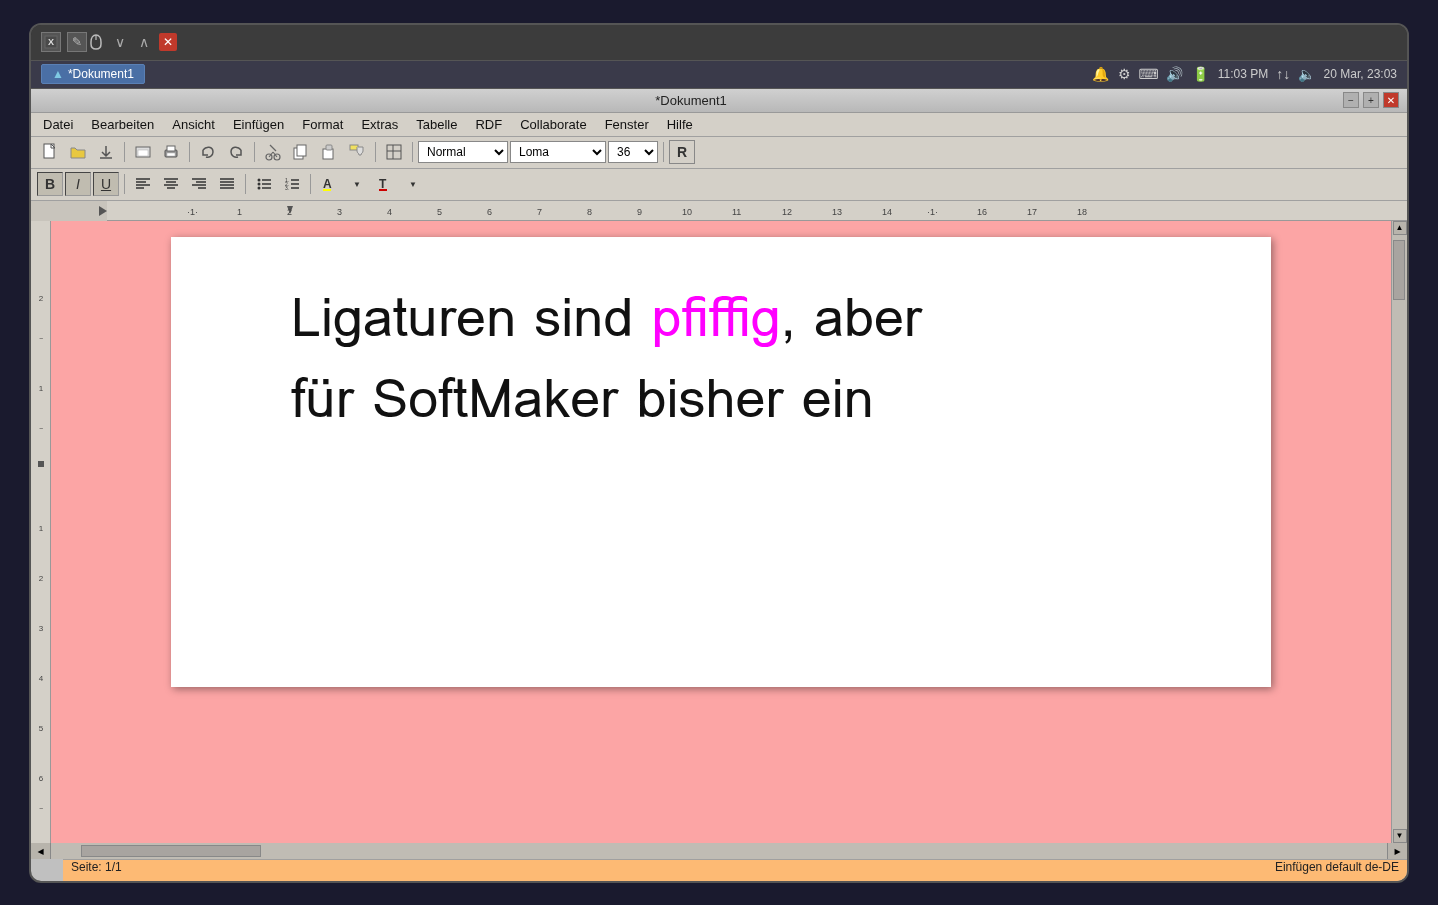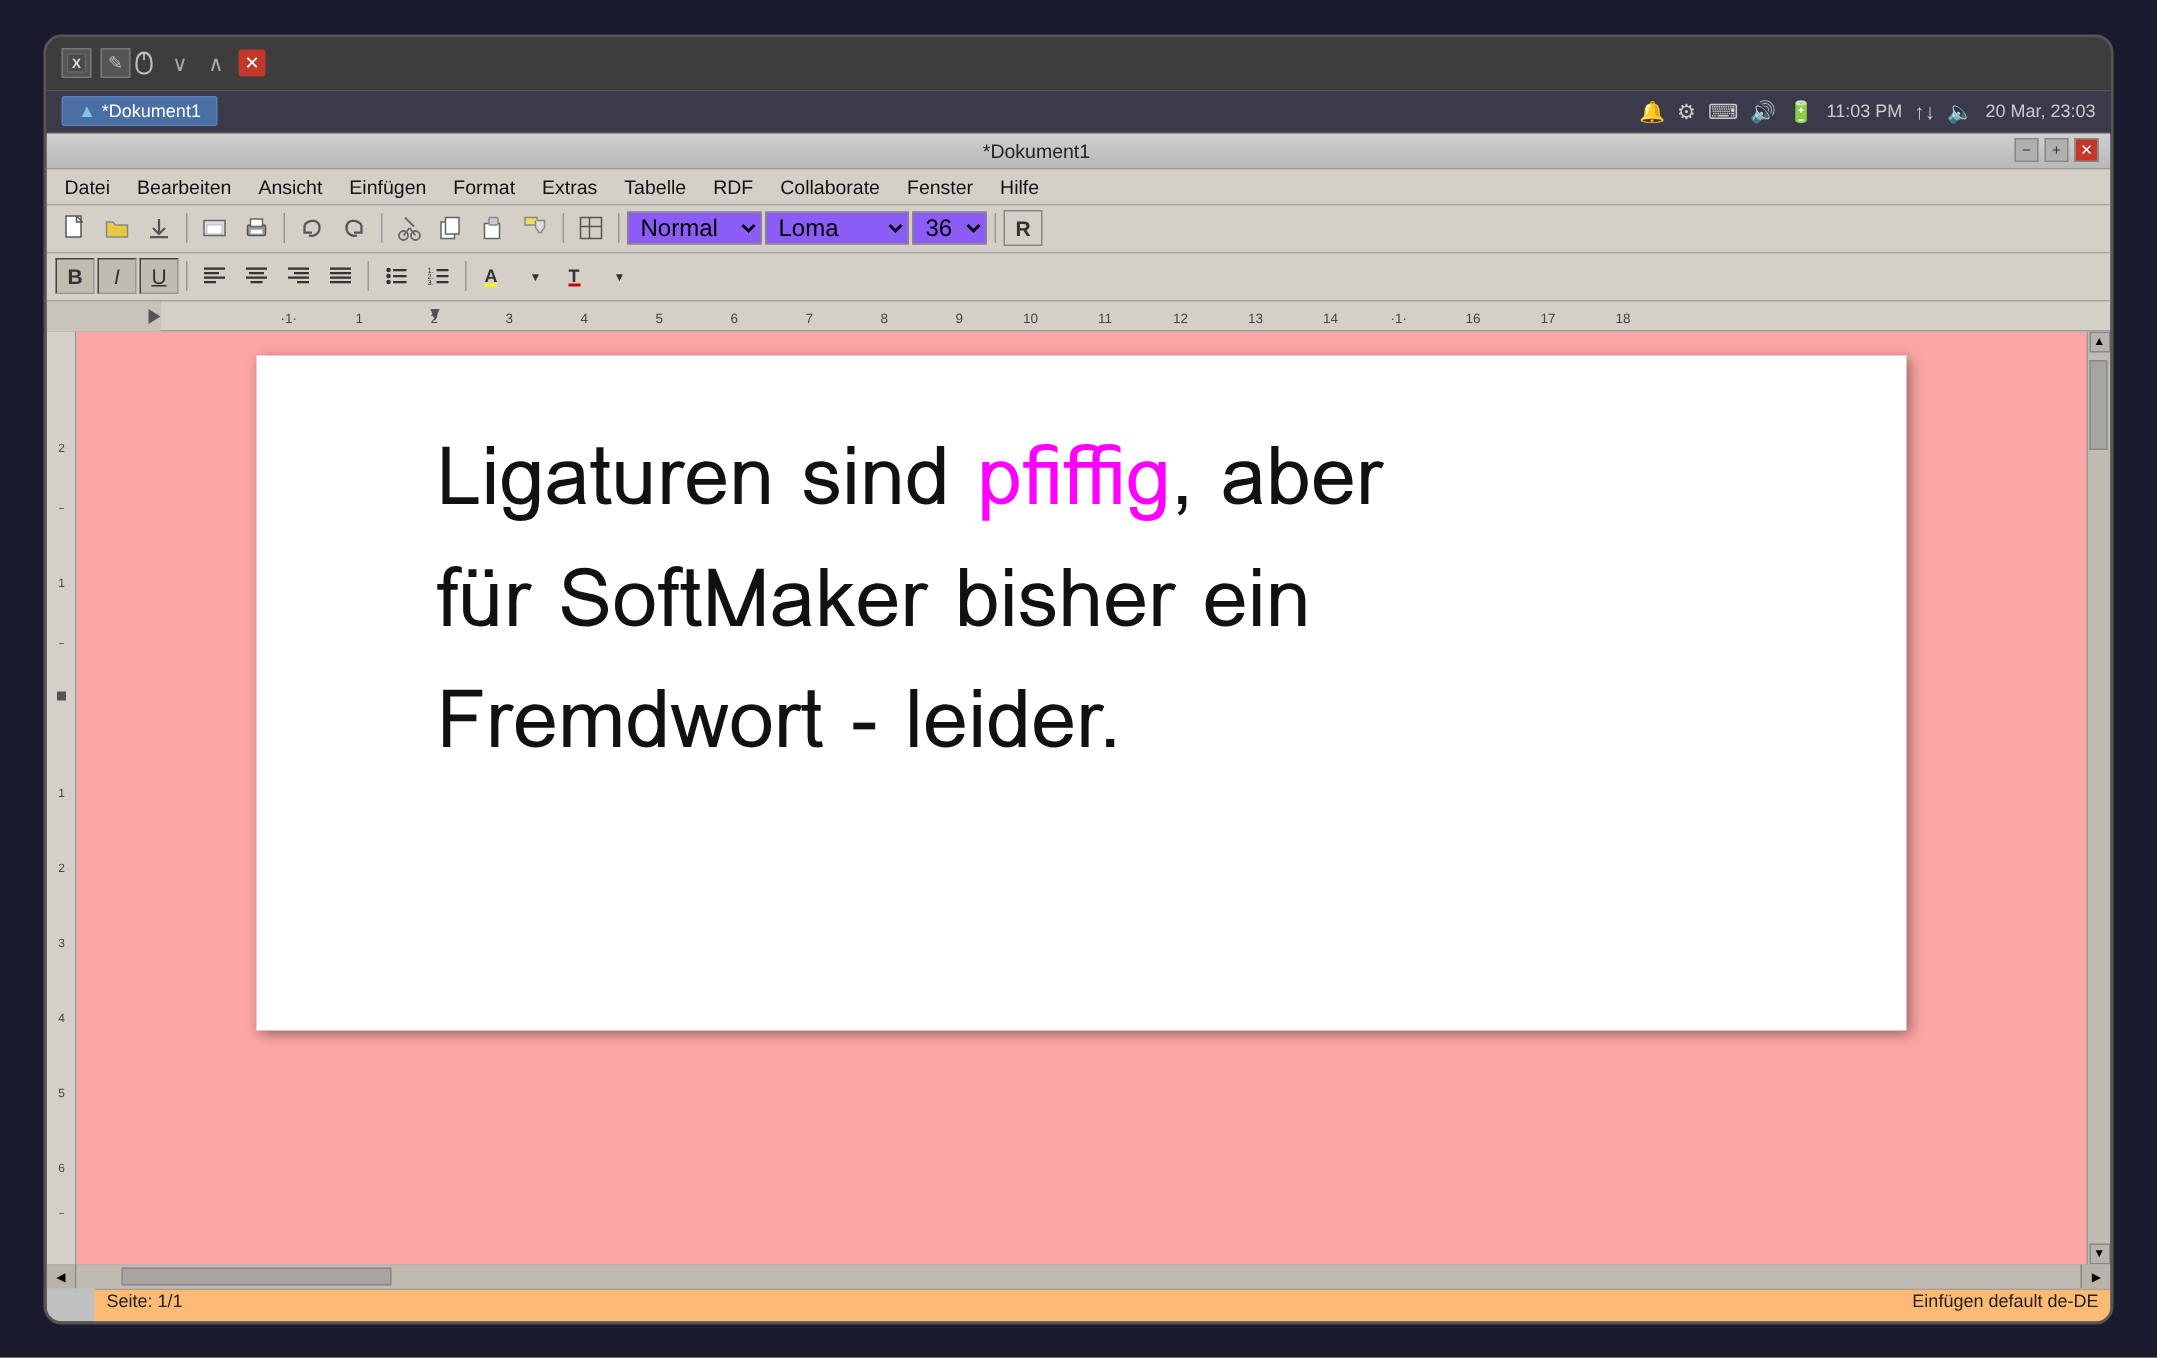--- a/index.html
+++ b/index.html
@@ -221,22 +221,22 @@
     .style-dropdown {
       width: 90px;
       height: 22px;
       font-size: 11px;
       background: white;
       border: 1px solid #888;
       padding: 0 4px;
     }
     .tb-combo {
       height: 22px;
-      font-size: 16px;
-      background: #8b5cf6;
+      font-size: 12px;
+      background: #ffffff;
       border: 1px solid #888;
       padding: 0 4px;
     }
 
     
     .toolbar2 {
       height: 32px;
       background: #d4d0c8;
       border-bottom: 1px solid #a0a0a0;
       display: flex;
@@ -589,21 +589,20 @@
           </svg>
         </div>
 
         <div style="flex:1;overflow:auto;background:#fca5a5;padding:16px 24px;">
           <div class="page">
             <div class="page-content">
               <div>
                 <span>Ligaturen sind </span><span class="highlight">pfiffig</span><span>, aber</span>
               </div>
               <div>für SoftMaker bisher ein</div>
-              <div>Fremdwort - leider.</div>
             </div>
           </div>
         </div>
 
         <div style="width:16px;background:#c0bcb4;border-left:1px solid #999;flex-shrink:0;display:flex;flex-direction:column;align-items:center;">
           <div style="width:14px;height:14px;background:#b8b4ac;border:1px solid #888;display:flex;align-items:center;justify-content:center;font-size:8px;cursor:pointer;flex-shrink:0;">▲</div>
           <div style="flex:1;width:100%;position:relative;">
             <div style="position:absolute;top:5px;left:1px;width:12px;height:60px;background:#a8a4a0;border:1px solid #888;"></div>
           </div>
           <div style="width:14px;height:14px;background:#b8b4ac;border:1px solid #888;display:flex;align-items:center;justify-content:center;font-size:8px;cursor:pointer;flex-shrink:0;">▼</div>

